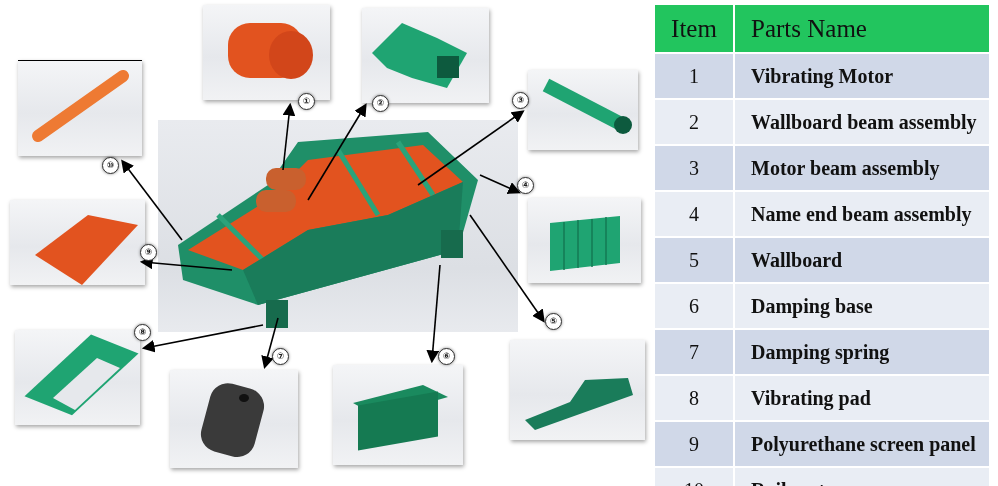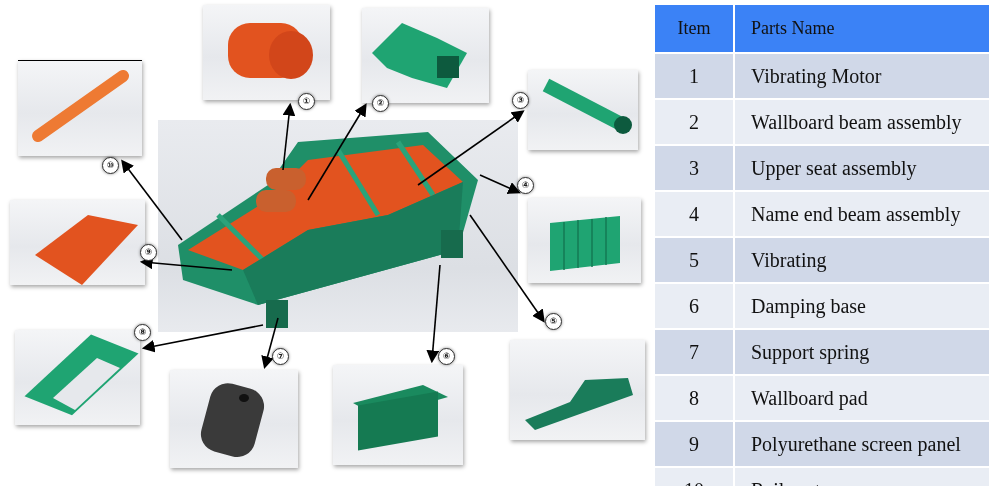--- a/index.html
+++ b/index.html
@@ -2,26 +2,26 @@
 <html><head>
 <meta charset="utf-8">
 <style>
   html,body{margin:0;padding:0;background:#ffffff;}
   body{width:998px;height:486px;position:relative;overflow:hidden;font-family:"Liberation Serif","DejaVu Serif",serif;}
   .canvas{position:absolute;left:0;top:0;width:650px;height:486px;}
   .card{position:absolute;background:linear-gradient(180deg,#f4f5f7 0%,#e6e8ec 55%,#f1f2f4 100%);box-shadow:1px 2px 4px rgba(0,0,0,0.35);overflow:hidden;}
   .callout{position:absolute;width:15px;height:15px;border-radius:50%;background:#fff;border:1.5px solid #333;box-shadow:0 0 3px rgba(0,0,0,0.5);font-family:"DejaVu Sans",sans-serif;font-size:9px;font-weight:bold;color:#222;text-align:center;line-height:15px;}
   .arrows{position:absolute;left:0;top:0;}
   table.parts{position:absolute;left:655px;top:5px;width:336px;border-collapse:collapse;}
-  table.parts th{background:#3b82f6;color:#111;font-weight:normal;font-size:18px;height:45px;text-align:left;border-right:2px solid #fff;}
+  table.parts th{background:#22c55e;color:#111;font-weight:normal;font-size:25px;height:45px;text-align:left;border-right:2px solid #fff;}
   table.parts th.c1{text-align:center;width:76px;}
   table.parts th.c2{padding-left:16px;margin-left:48px;}
   table.parts td{font-size:20px;color:#111;height:42px;border-top:2px solid #fff;border-right:2px solid #fff;}
   table.parts td.c1{text-align:center;width:76px;}
-  table.parts td.c2{padding-left:16px;}
+  table.parts td.c2{padding-left:16px;font-weight:bold;}
   table.parts tr.odd td{background:#d0d8e8;}
   table.parts tr.even td{background:#e9edf4;}
 </style>
 </head>
 <body>
 
 <div class="canvas">
 
   <div class="card" style="left:158px;top:120px;width:360px;height:212px;box-shadow:none;background:linear-gradient(180deg,#e9ebef,#dcdfe4 70%,#e8eaee);">
     <svg width="360" height="212" viewBox="0 0 360 212">
@@ -150,41 +150,41 @@
     <tr class="odd">
         <td class="c1">1</td>
         <td class="c2">Vibrating Motor</td>
       </tr>
     <tr class="even">
         <td class="c1">2</td>
         <td class="c2">Wallboard beam assembly</td>
       </tr>
     <tr class="odd">
         <td class="c1">3</td>
-        <td class="c2">Upper seat assembly</td>
+        <td class="c2">Motor beam assembly</td>
       </tr>
     <tr class="even">
         <td class="c1">4</td>
         <td class="c2">Name end beam assembly</td>
       </tr>
     <tr class="odd">
         <td class="c1">5</td>
-        <td class="c2">Vibrating</td>
+        <td class="c2">Wallboard</td>
       </tr>
     <tr class="even">
         <td class="c1">6</td>
         <td class="c2">Damping base</td>
       </tr>
     <tr class="odd">
         <td class="c1">7</td>
-        <td class="c2">Support spring</td>
+        <td class="c2">Damping spring</td>
       </tr>
     <tr class="even">
         <td class="c1">8</td>
-        <td class="c2">Wallboard pad</td>
+        <td class="c2">Vibrating pad</td>
       </tr>
     <tr class="odd">
         <td class="c1">9</td>
         <td class="c2">Polyurethane screen panel</td>
       </tr>
     <tr class="even">
         <td class="c1">10</td>
         <td class="c2">Rail seat</td>
       </tr>
   </tbody>

